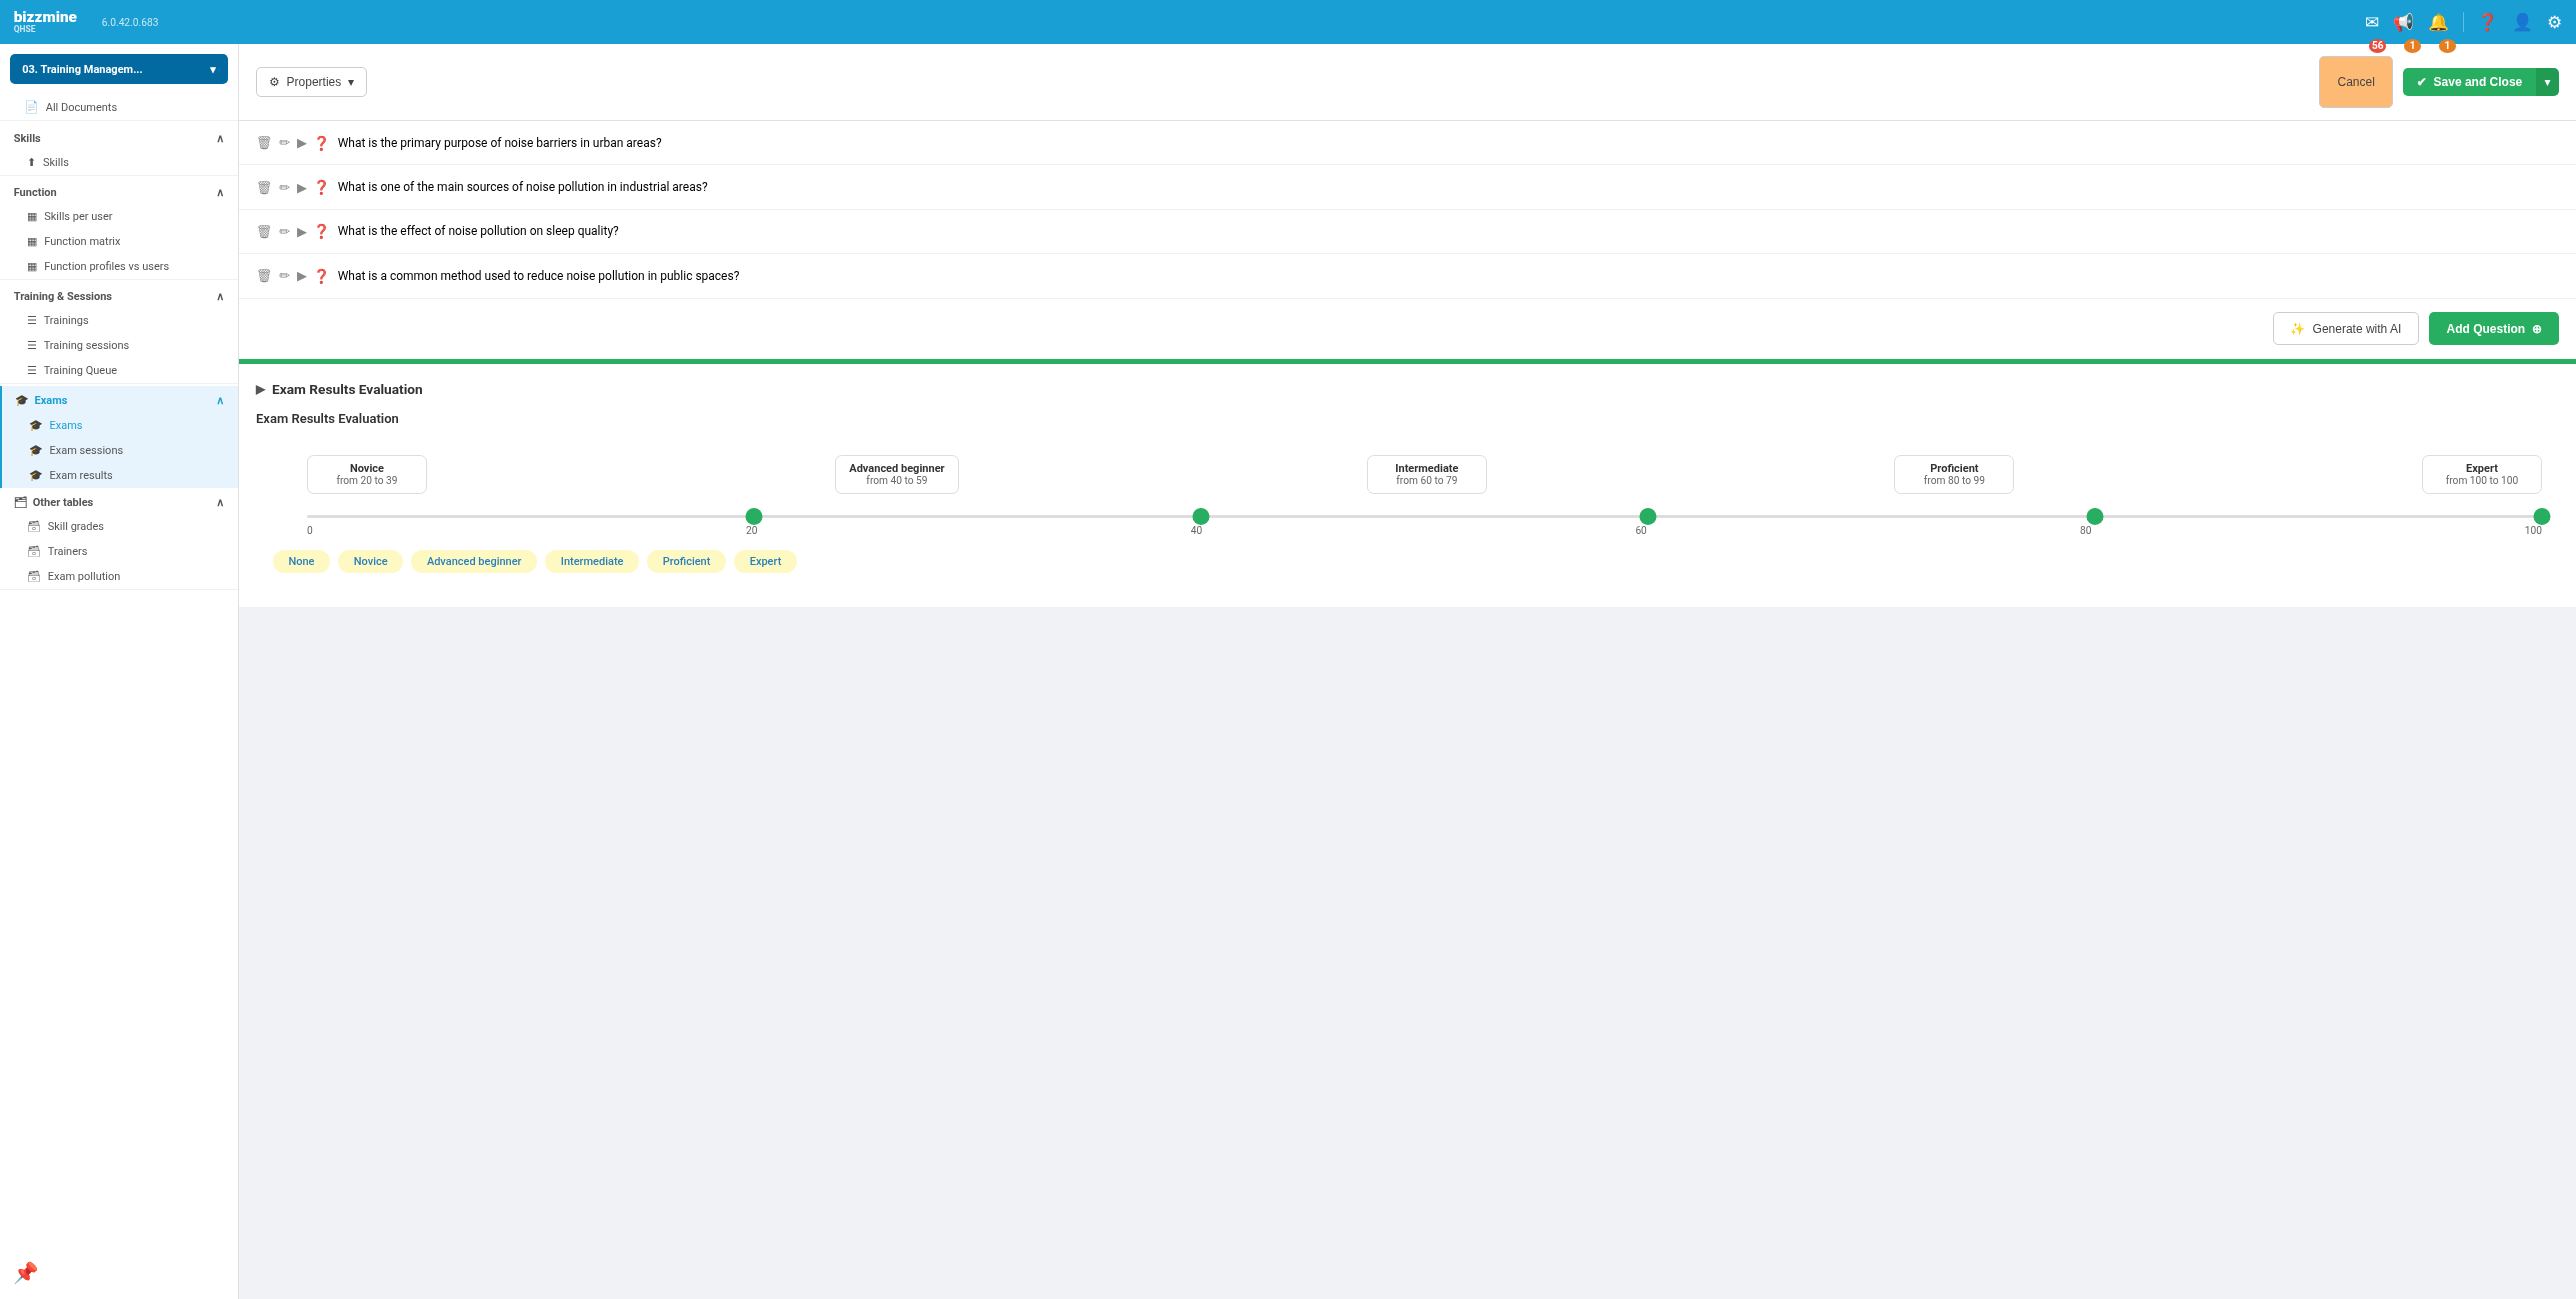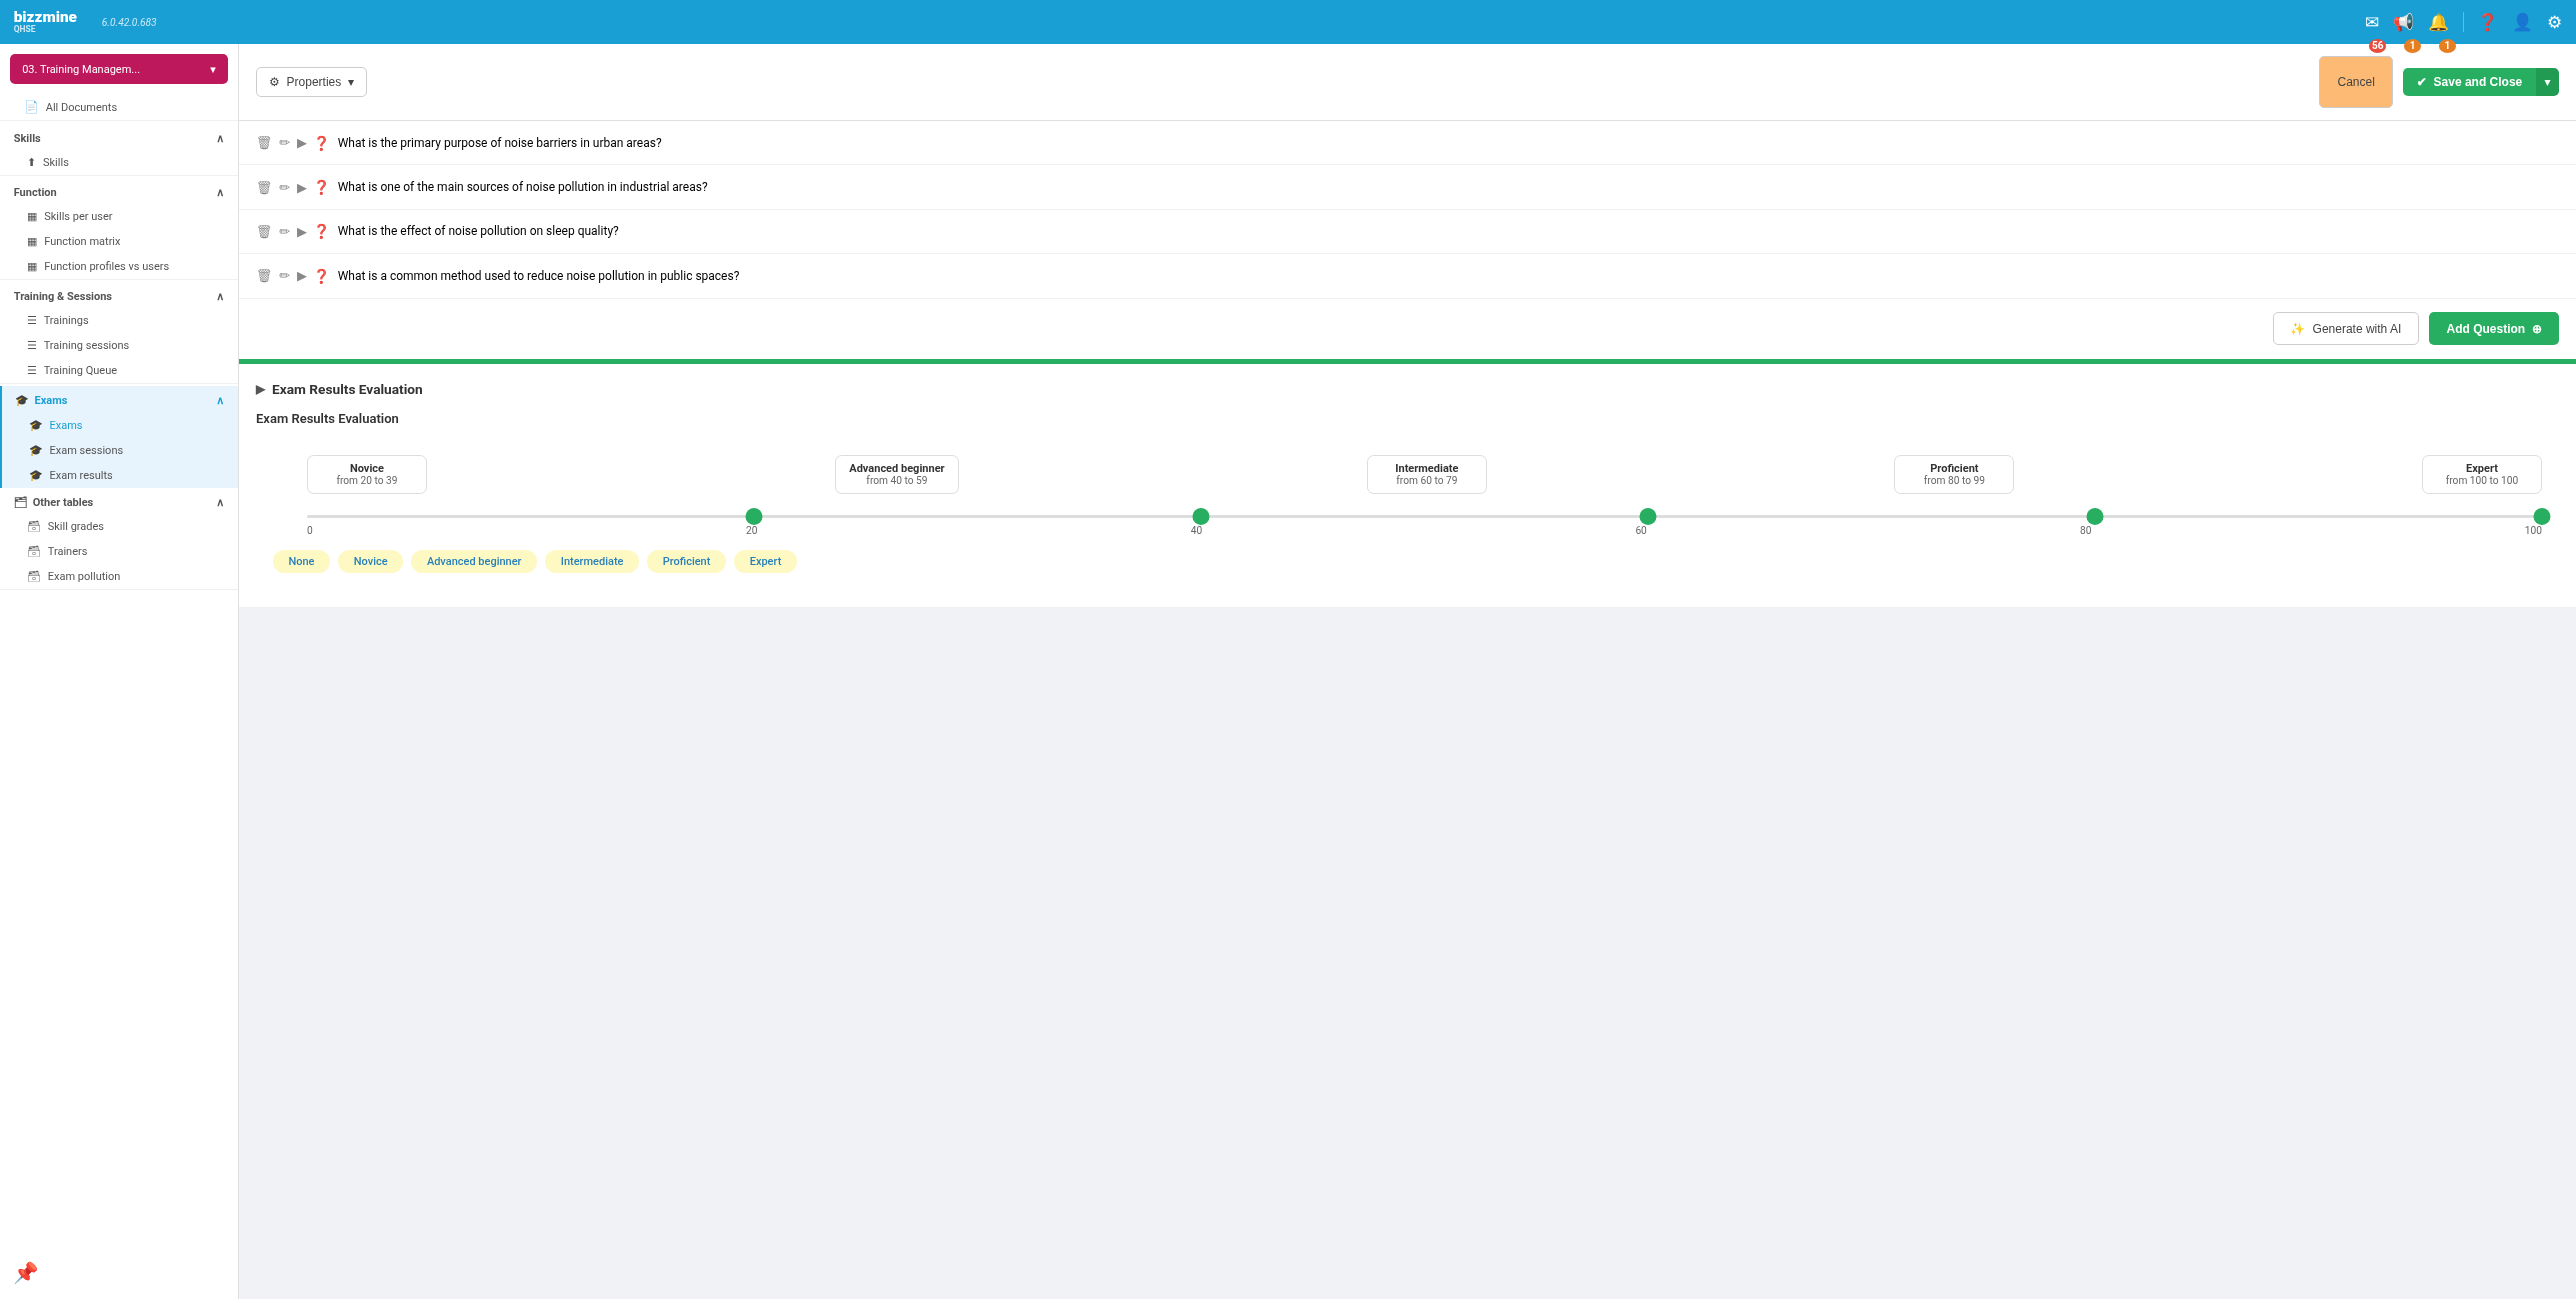--- a/index.html
+++ b/index.html
@@ -11,21 +11,21 @@
       height: 44px;
       display: flex;
       align-items: center;
       padding: 0 13.7px;
       justify-content: space-between;
       position: fixed; top: 0; left: 0; right: 0; z-index: 100;
     }
     .top-nav-left { display: flex; align-items: center; gap: 18px; }
     .logo-text { color: white; font-size: 15.4px; font-weight: bold; line-height: 1; }
     .logo-sub { color: #c8e8f5; font-size: 8.5px; display: block; }
-    .version-badge { color: #c8e8f5; font-size: 10.2px; margin-left: 6.8px; font-style: italic; }
+    .version-badge { color: #c8e8f5; font-size: 10.2px; margin-left: 6.8px; }
     .top-nav-right { display: flex; align-items: center; gap: 13.7px; }
     .nav-icon { color: white; cursor: pointer; position: relative; font-size: 17px; }
     .badge {
       position: absolute; top: -5.1px; right: -6.8px;
       background: #e74c3c; color: white; border-radius: 50%;
       font-size: 10px; width: 17px; height: 13.7px;
       display: flex; align-items: center; justify-content: center; font-weight: bold; margin-top: 32px;
     }
     .badge-orange { background: #e67e22; }
     .nav-divider { width: 0.9px; height: 20.5px; background: rgba(255,255,255,0.3); }
@@ -35,24 +35,24 @@
 
     
     .sidebar {
       width: 239px; min-width: 239px;
       background: white;
       border-right: 0.9px solid #e0e0e0;
       overflow-y: auto;
       padding-bottom: 51px;
     }
     .sidebar-module-btn {
-      background: #be185d; color: white;
+      background: #0369a1; color: white;
       padding: 8.5px 12px; margin: 10.2px;
       border-radius: 5.1px; display: flex; align-items: center;
-      justify-content: space-between; cursor: pointer; font-weight: 400; font-size: 11px;
+      justify-content: space-between; cursor: pointer; font-weight: 700; font-size: 11px;
     }
     .sidebar-section-header {
       display: flex; align-items: center; justify-content: space-between;
       padding: 8.5px 13.7px 5.1px; font-weight: 700; color: #555; font-size: 11px;
       cursor: pointer;
     }
     .sidebar-item {
       display: flex; align-items: center; gap: 6.8px;
       padding: 6px 13.7px 6px 24px;
       color: #555; font-size: 11px; cursor: pointer;

